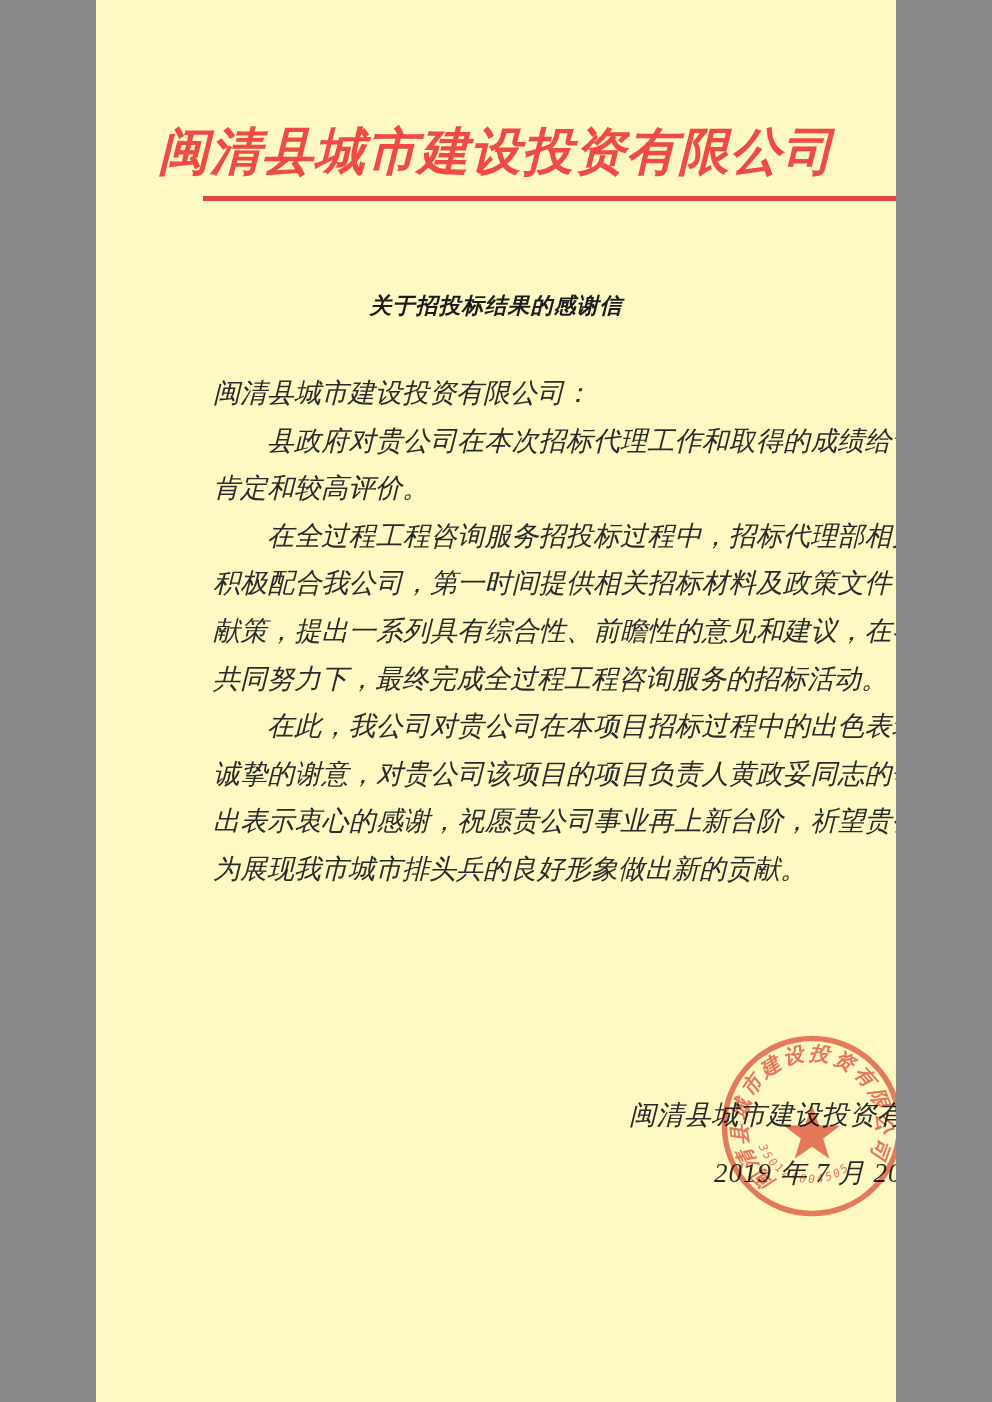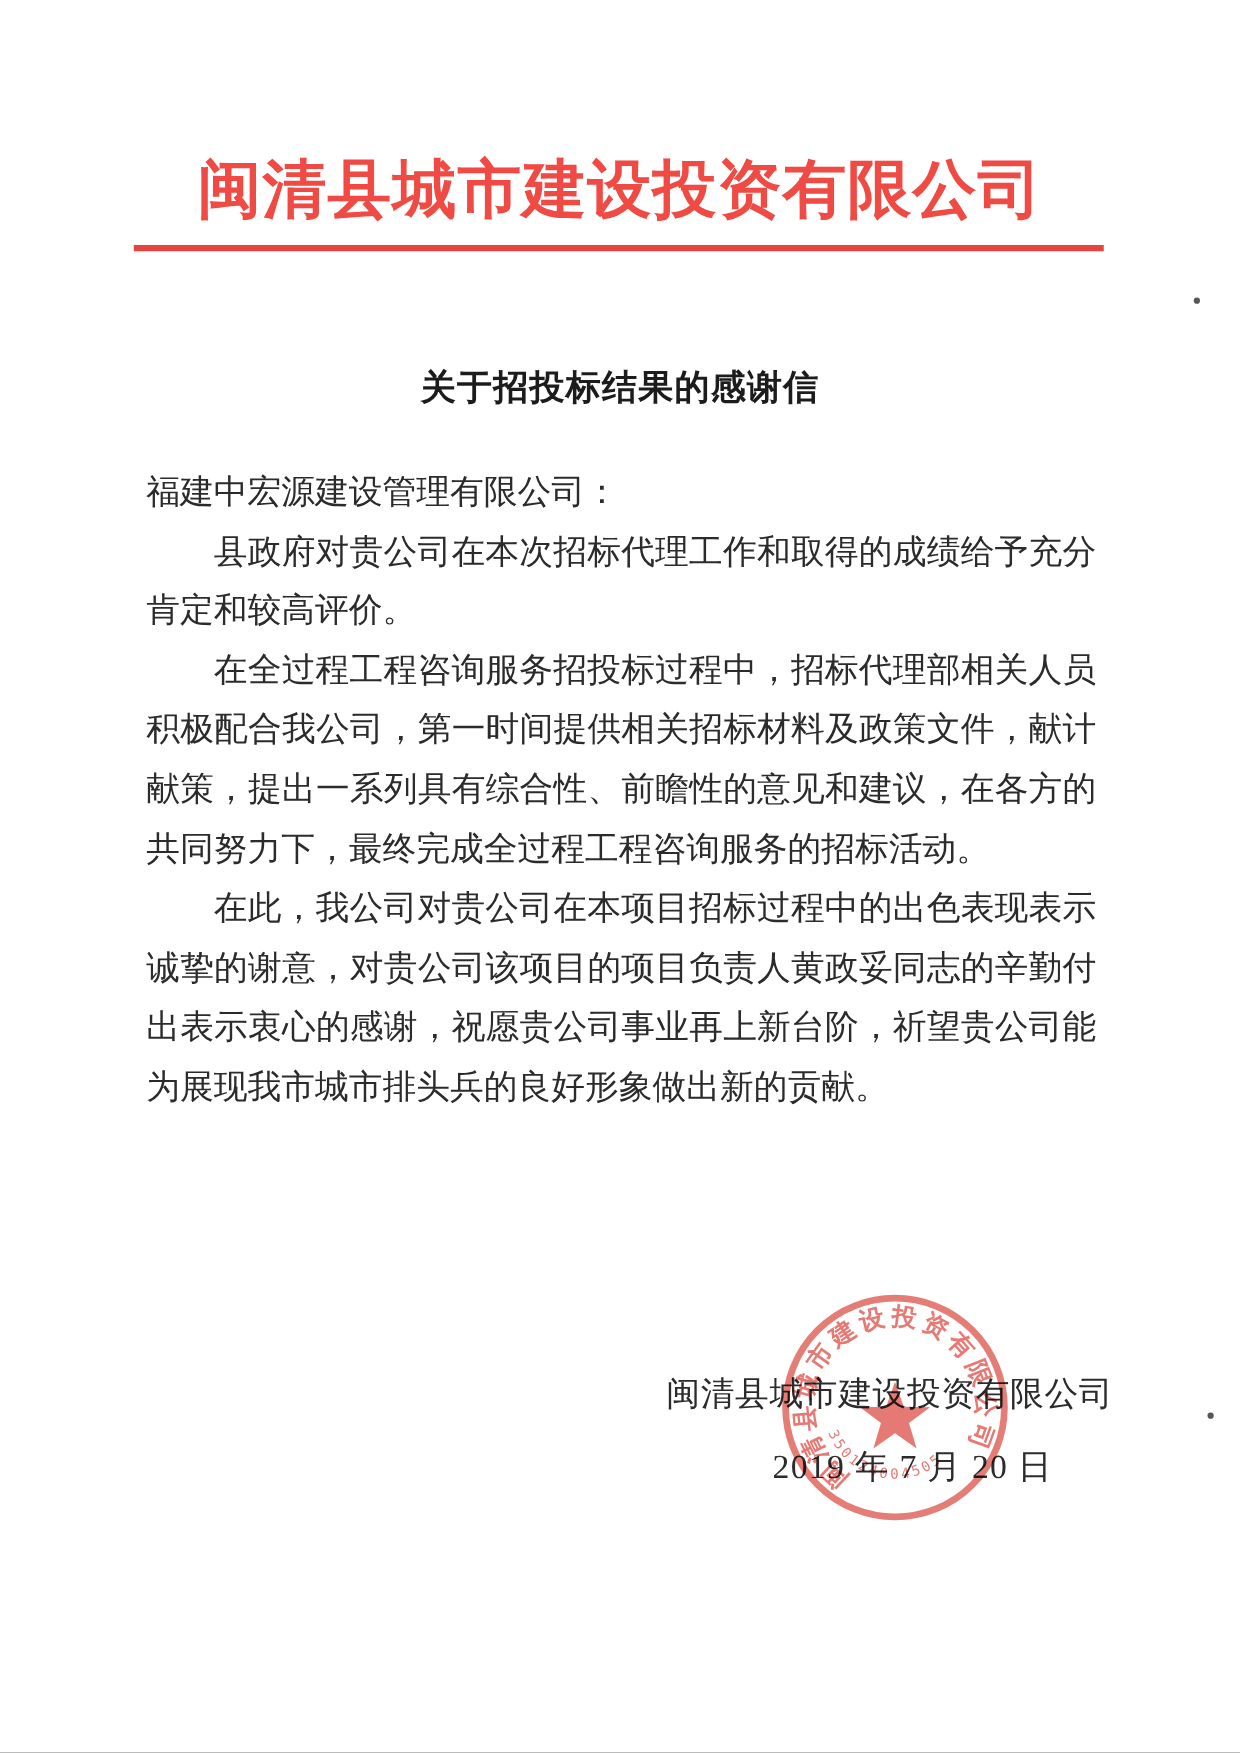--- a/index.html
+++ b/index.html
@@ -1,40 +1,41 @@
 <!DOCTYPE html>
 <html><head>
 <meta charset="utf-8">
 <style>
   html,body{margin:0;padding:0;background:#888;}
   .sheet{
     position:relative;
-    width:992px;height:1402px;
+    width:800px;height:1402px;
     margin:0 auto;
-    background:#ffffff;
+    background:#fef9c3;
     overflow:hidden;
     font-family:"Liberation Serif","DejaVu Serif",serif;
+    font-style:italic;
   }
   .letterhead{
     position:absolute;left:0;top:118px;width:100%;
     text-align:center;
     font-size:51px;font-weight:bold;
     letter-spacing:1px;
     color:#ef4a43;
     font-family:"Liberation Serif","DejaVu Serif",serif;
   }
   .red-rule{
     position:absolute;left:107px;top:196px;
     width:776px;height:5px;
     background:#e5453e;
   }
   .doc-title{
     position:absolute;left:0;top:291px;width:100%;
     text-align:center;
-    font-size:28px;font-weight:bold;
+    font-size:22px;font-weight:bold;
     color:#1c1c1c;
     font-family:"Liberation Sans","DejaVu Sans",sans-serif;
     letter-spacing:1px;
   }
   .body-text{
     position:absolute;left:117px;top:370px;width:760px;
     font-size:27px;line-height:47.6px;
     color:#2b2b2b;
     text-align:justify;
   }
@@ -70,21 +71,21 @@
 
 <div class="sheet">
 
   <div class="letterhead">闽清县城市建设投资有限公司</div>
 
   <div class="red-rule"></div>
 
   <div class="doc-title">关于招投标结果的感谢信</div>
 
   <div class="body-text">
-    <p class="salutation">福建中宏源建设管理有限公司：</p>
+    <p class="salutation">闽清县城市建设投资有限公司：</p>
     <p>县政府对贵公司在本次招标代理工作和取得的成绩给予充分肯定和较高评价。</p>
     <p>在全过程工程咨询服务招投标过程中，招标代理部相关人员积极配合我公司，第一时间提供相关招标材料及政策文件，献计献策，提出一系列具有综合性、前瞻性的意见和建议，在各方的共同努力下，最终完成全过程工程咨询服务的招标活动。</p>
     <p>在此，我公司对贵公司在本项目招标过程中的出色表现表示诚挚的谢意，对贵公司该项目的项目负责人黄政妥同志的辛勤付出表示衷心的感谢，祝愿贵公司事业再上新台阶，祈望贵公司能为展现我市城市排头兵的良好形象做出新的贡献。</p>
   </div>
 
   <div class="sign-company">闽清县城市建设投资有限公司</div>
   <div class="sign-date">2019 年 7 月 20 日</div>
 
   <svg class="seal" viewBox="0 0 240 240" xmlns="http://www.w3.org/2000/svg" aria-hidden="true">
     <defs>

